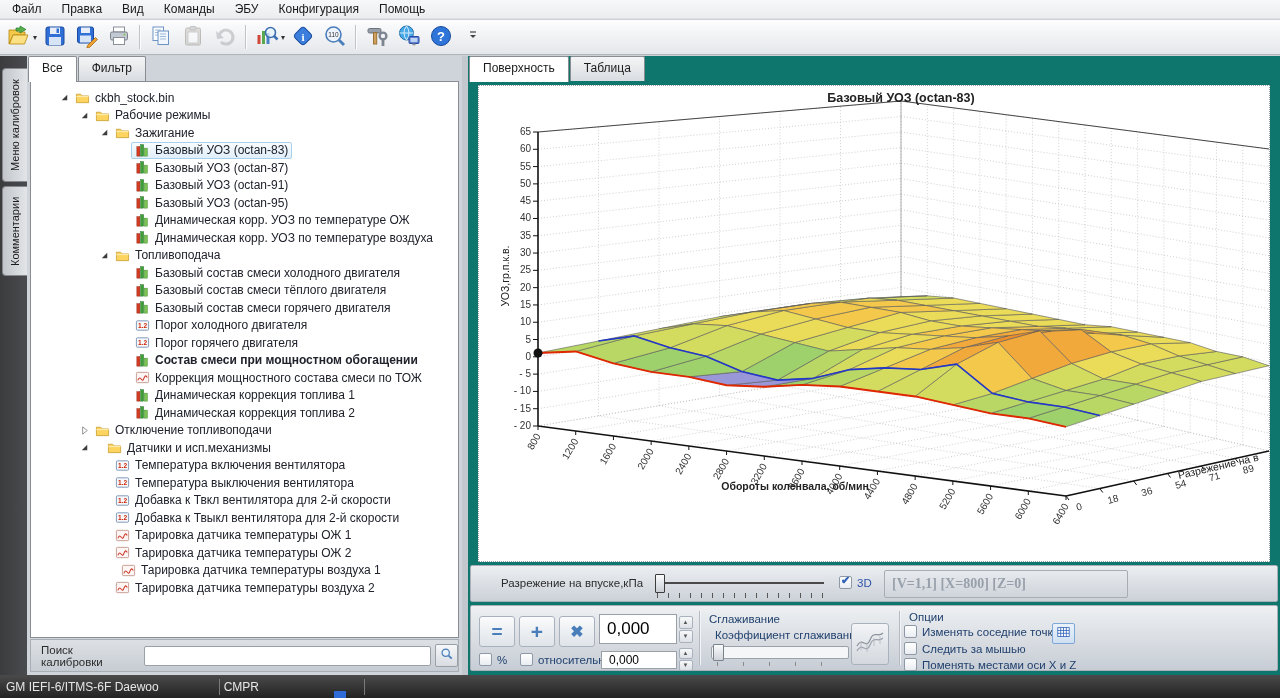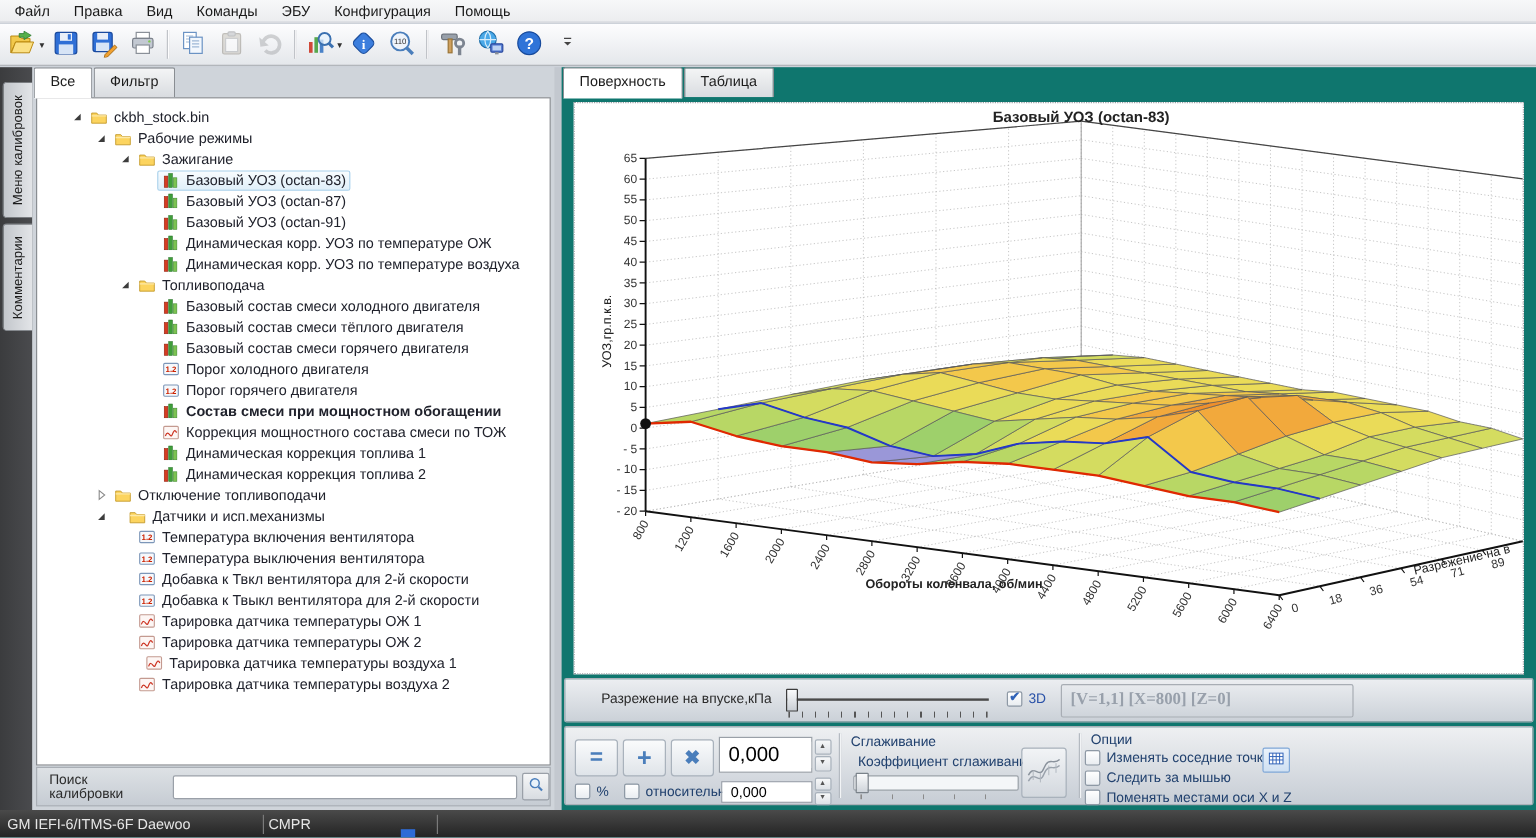--- a/index.html
+++ b/index.html
@@ -303,20 +303,33 @@
         <span class="exp"></span>
         <span class="tinner">
           <span class="ticon">
             <svg viewBox="0 0 16 16" width="15" height="15">
               <rect x="2" y="4" width="3.2" height="10" fill="#d63c22" stroke="#8e1e0e" stroke-width=".5"></rect>
               <rect x="6" y="1.8" width="3.2" height="12.2" fill="#3f9e3a" stroke="#1f6e1e" stroke-width=".5"></rect>
               <rect x="10" y="5.5" width="3.2" height="8.5" fill="#7cc251" stroke="#3f8c2e" stroke-width=".5"></rect>
             </svg>
           </span>
           <span class="tlabel">Базовый УОЗ (octan-91)</span>
+        </span>
+      </div>
+      <div class="trow" style="padding-left: 86px;">
+        <span class="exp"></span>
+        <span class="tinner">
+          <span class="ticon">
+            <svg viewBox="0 0 16 16" width="15" height="15">
+              <rect x="2" y="4" width="3.2" height="10" fill="#d63c22" stroke="#8e1e0e" stroke-width=".5"></rect>
+              <rect x="6" y="1.8" width="3.2" height="12.2" fill="#3f9e3a" stroke="#1f6e1e" stroke-width=".5"></rect>
+              <rect x="10" y="5.5" width="3.2" height="8.5" fill="#7cc251" stroke="#3f8c2e" stroke-width=".5"></rect>
+            </svg>
+          </span>
+          <span class="tlabel">Базовый УОЗ (octan-95)</span>
         </span>
       </div>
       <div class="trow" style="padding-left: 86px;">
         <span class="exp"></span>
         <span class="tinner">
           <span class="ticon">
             <svg viewBox="0 0 16 16" width="15" height="15">
               <rect x="2" y="4" width="3.2" height="10" fill="#d63c22" stroke="#8e1e0e" stroke-width=".5"></rect>
               <rect x="6" y="1.8" width="3.2" height="12.2" fill="#3f9e3a" stroke="#1f6e1e" stroke-width=".5"></rect>
               <rect x="10" y="5.5" width="3.2" height="8.5" fill="#7cc251" stroke="#3f8c2e" stroke-width=".5"></rect>

